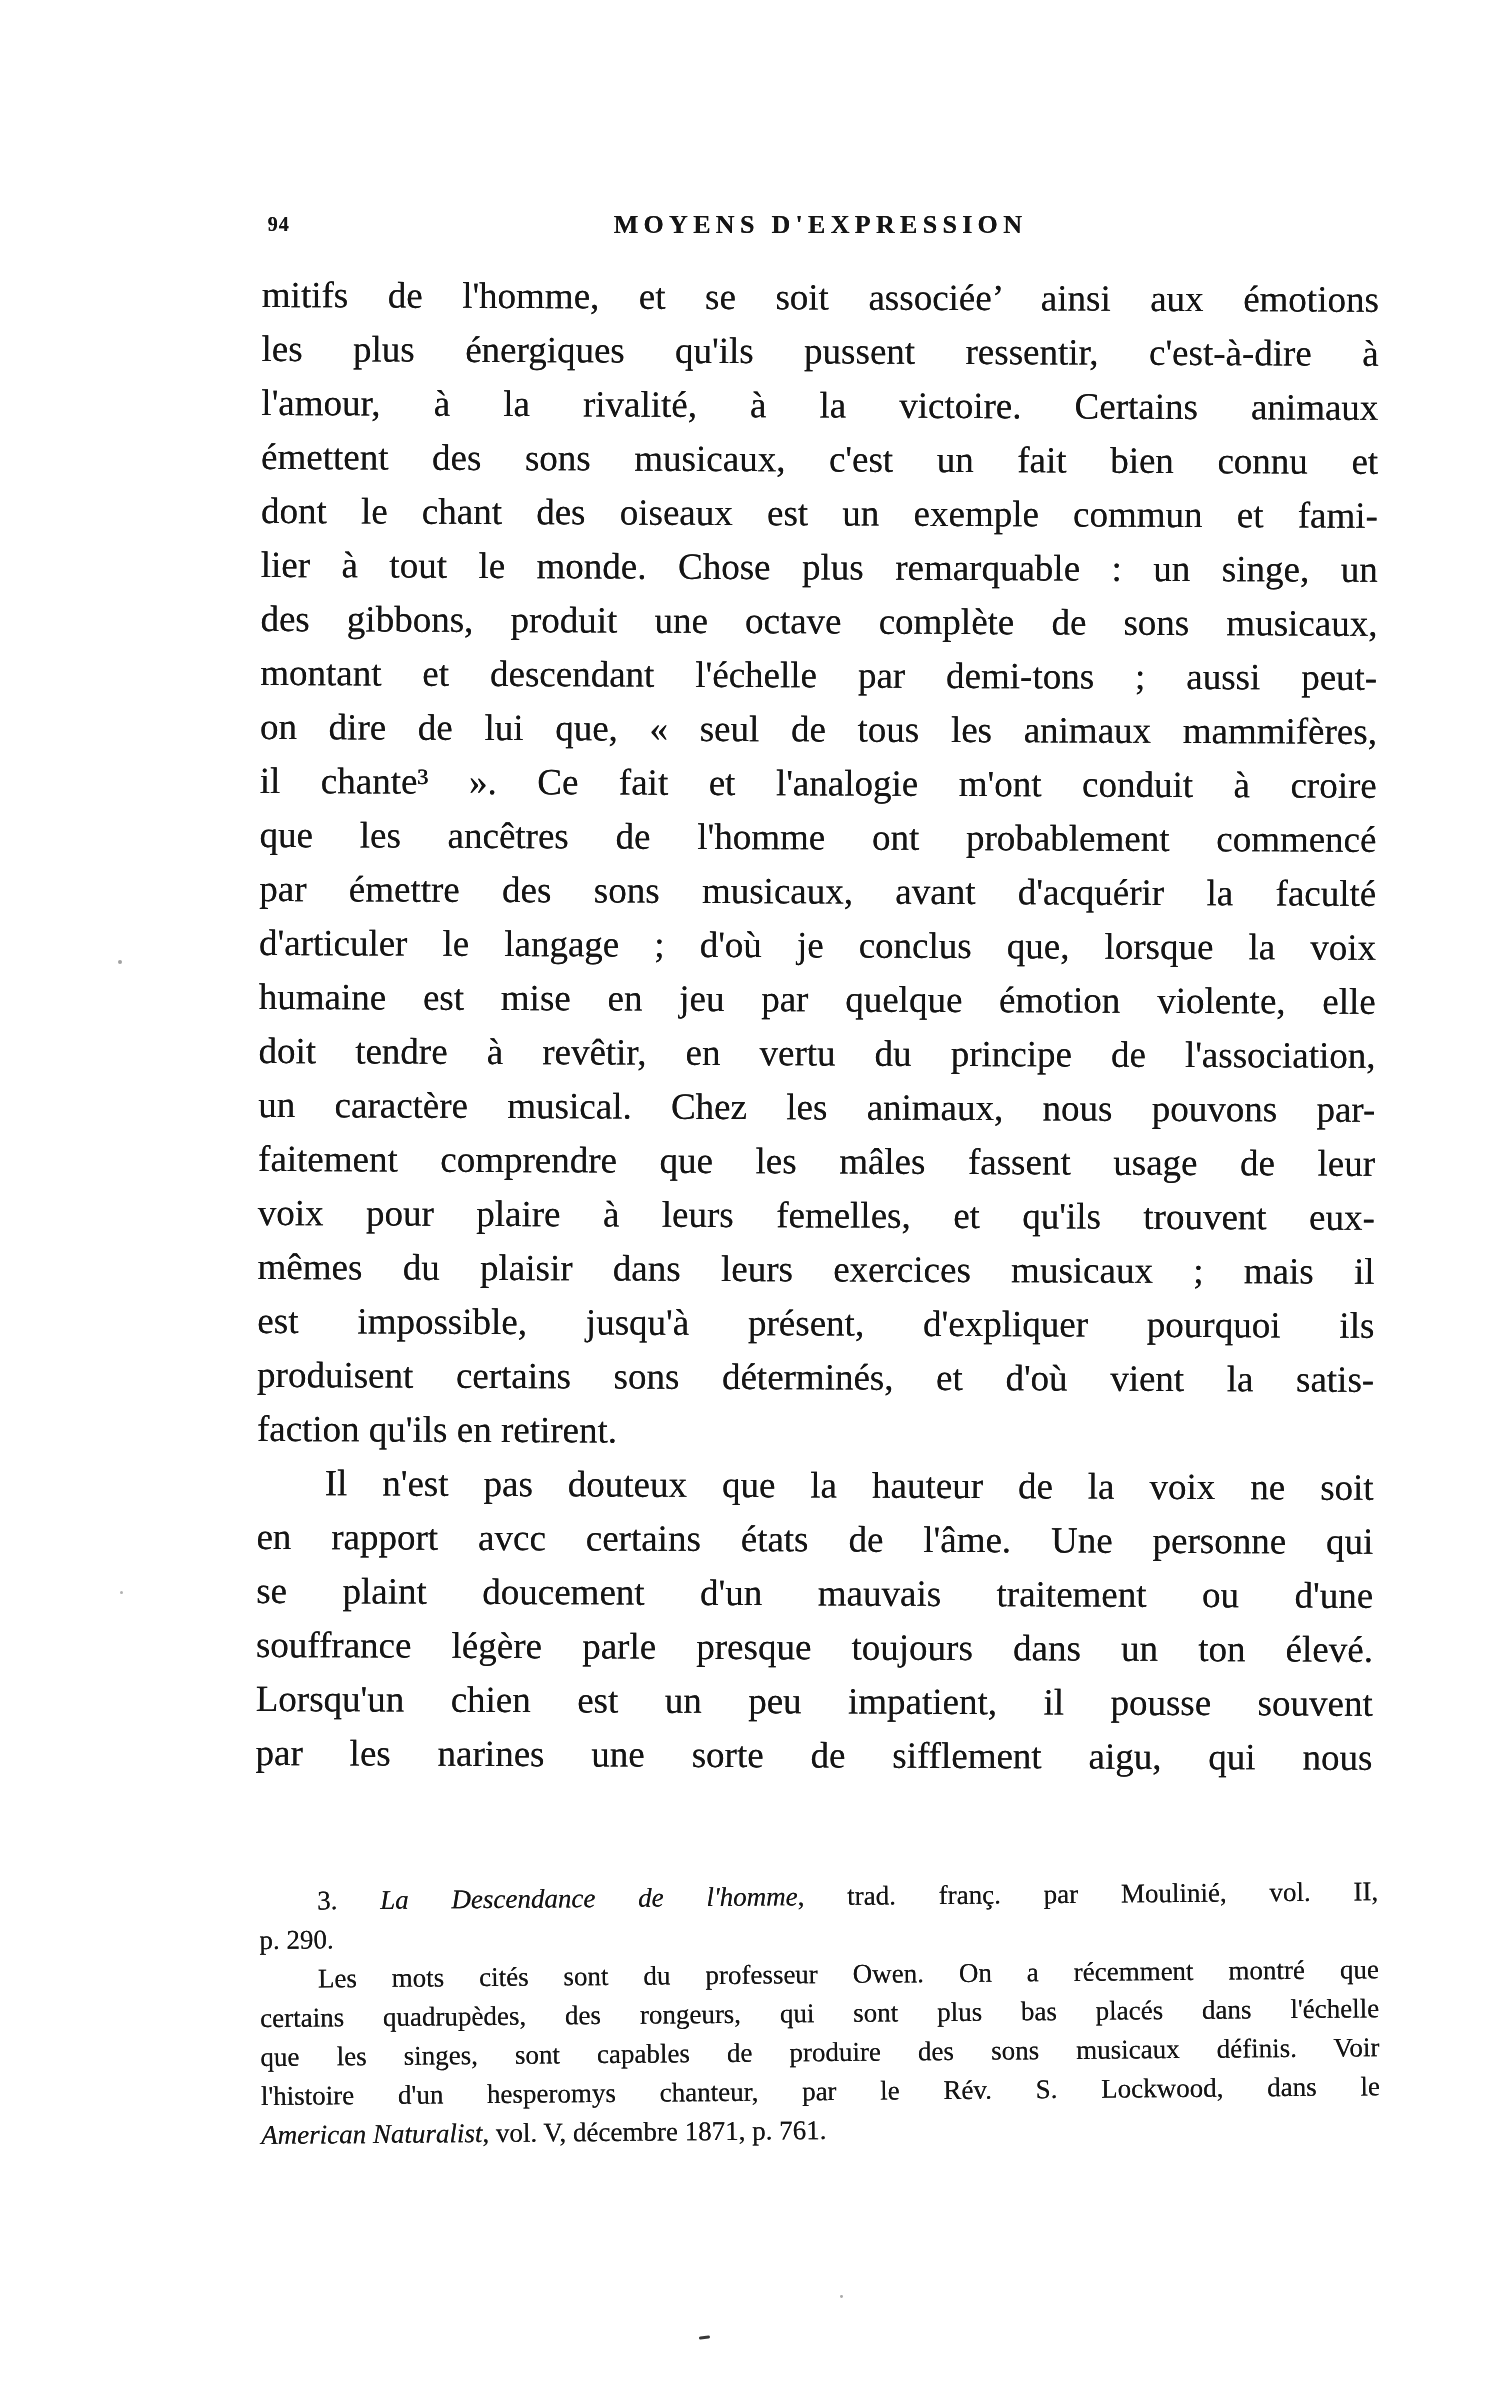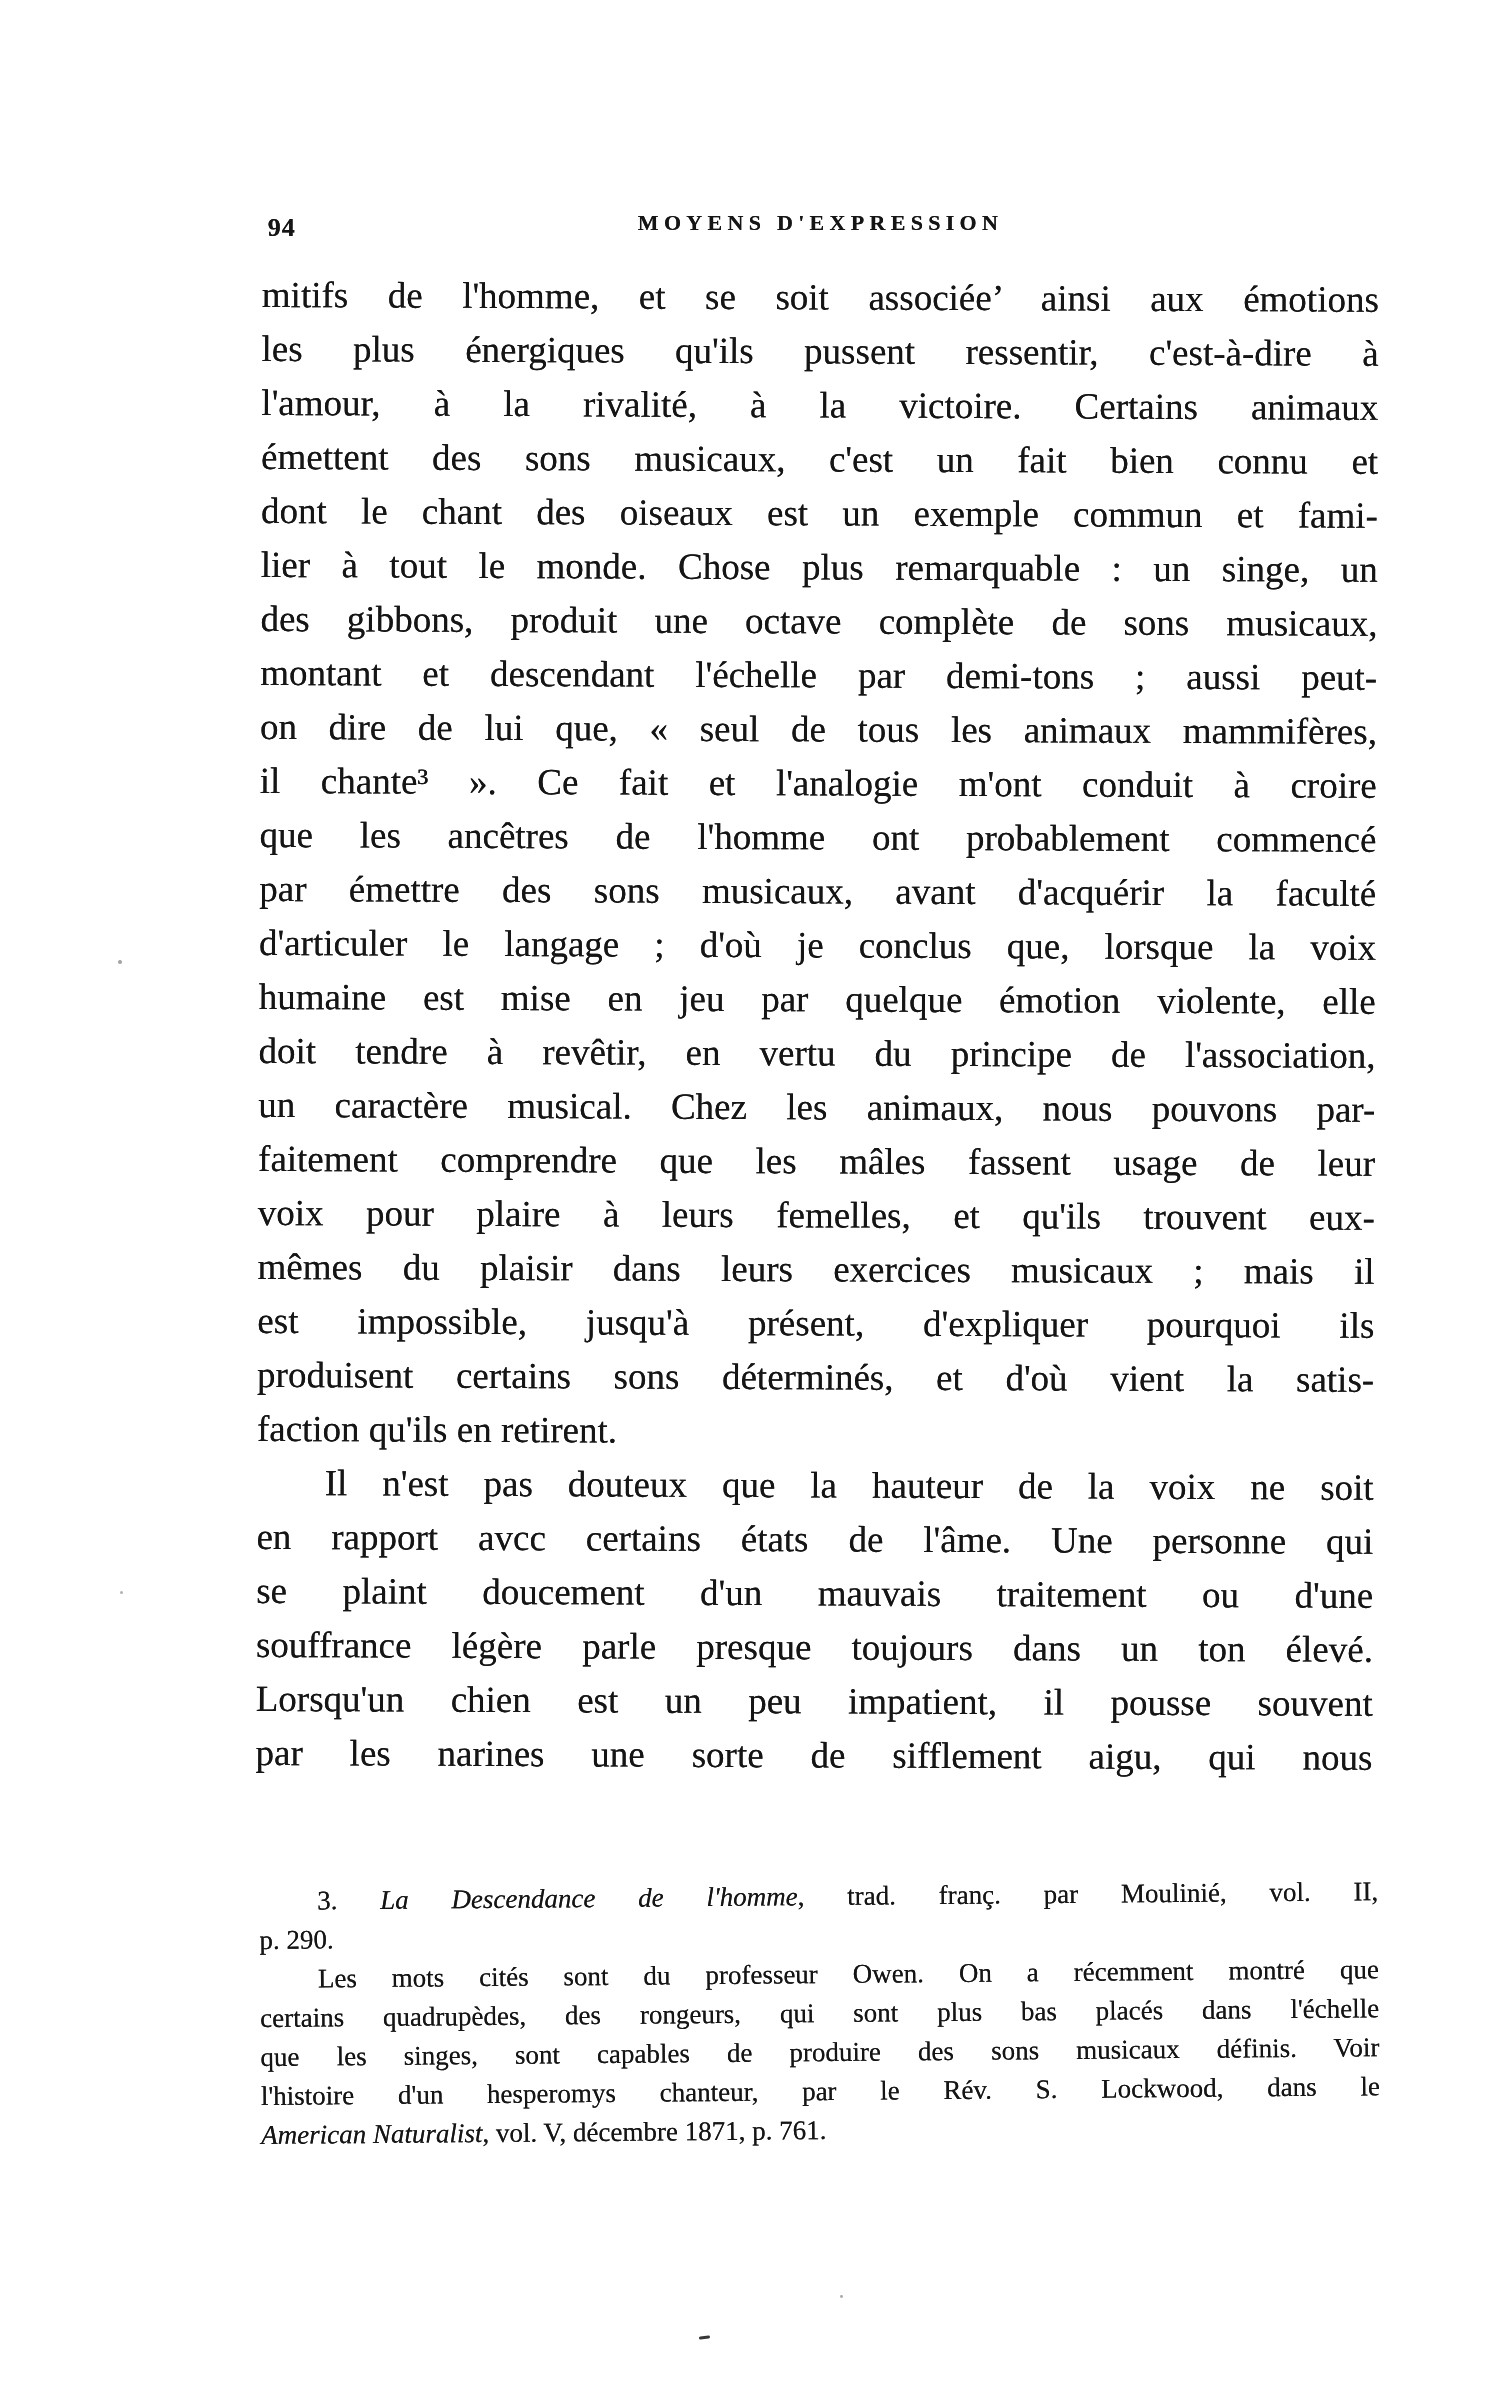--- a/index.html
+++ b/index.html
@@ -23,32 +23,32 @@
     position: absolute;
     top: 210px;
     left: 262px;
     width: 1117px;
     height: 43px;
   }
   .page-number {
     position: absolute;
     left: 5.8px;
     top: 2.9px;
-    font-size: 26px;
+    font-size: 20px;
     font-weight: bold;
     letter-spacing: 1px;
     text-shadow: 0 0 0.5px rgba(0,0,0,.8);
   }
   .running-title {
     position: absolute;
     left: 0;
     top: 0;
     width: 100%;
     text-align: center;
-    font-size: 22px;
+    font-size: 26px;
     font-weight: bold;
     letter-spacing: 5.3px;
     text-shadow: 0 0 0.5px rgba(0,0,0,.8);
     white-space: nowrap;
   }
   
   .body-text {
     position: absolute;
     top: 268px;
     left: 262px;

